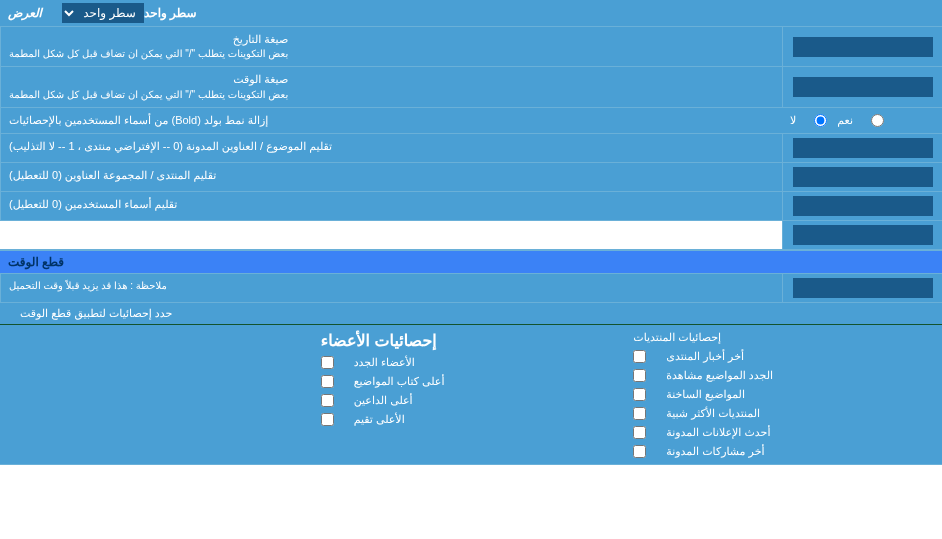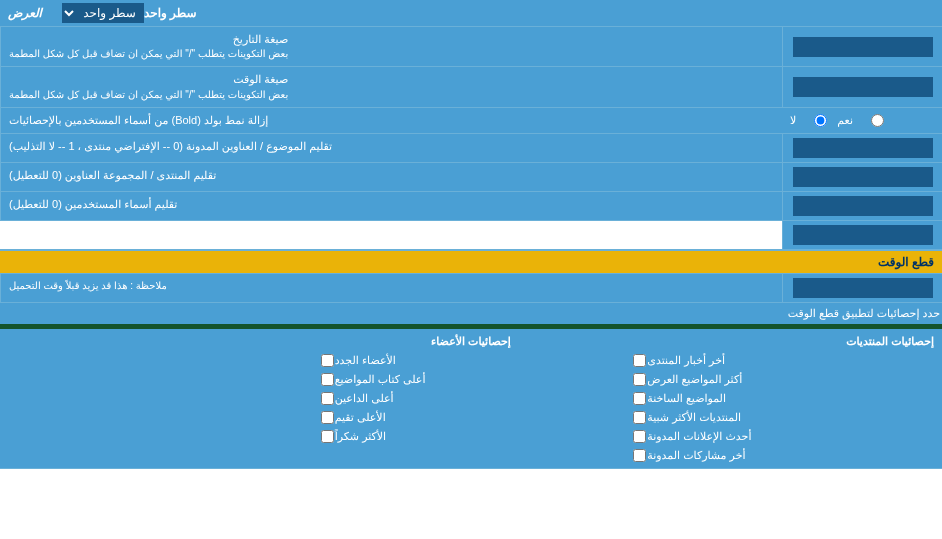--- a/index.html
+++ b/index.html
@@ -77,25 +77,25 @@
     }
 
     .header-row .header-label {
       color: #fff;
       font-weight: bold;
       font-size: 12px;
       margin-right: 6px;
     }
 
     .section-header {
-      background: #eab308;
+      background: #3b82f6;
       color: #003366;
       font-weight: bold;
       padding: 4px 8px;
-      text-align: right;
+      text-align: left;
       font-size: 12px;
       border-bottom: 1px solid #6ab0d8;
       border-top: 1px solid #6ab0d8;
     }
 
     .radio-cell {
       background: #4a9fd4;
       padding: 4px 8px;
       display: flex;
       align-items: center;
@@ -130,42 +130,42 @@
       flex: 1;
       display: flex;
       flex-direction: column;
       gap: 2px;
     }
 
     .checkbox-item {
       display: flex;
       align-items: center;
       justify-content: flex-end;
-      gap: 1px;
+      gap: 20px;
       padding: 2px 4px;
       background: #4a9fd4;
     }
 
     .checkbox-item label {
       color: #fff;
       font-size: 11px;
       cursor: pointer;
       white-space: nowrap;
     }
 
     .checkbox-item input[type="checkbox"] {
       cursor: pointer;
     }
 
     .limit-row {
       background: #4a9fd4;
       display: flex;
-      padding: 4px 2px;
-      justify-content: flex-start;
-      border-bottom: 5px solid #14532d;
+      padding: 4px 20px;
+      justify-content: flex-end;
+      border-bottom: 1px solid #14532d;
     }
 
     .limit-row span {
       color: #fff;
       font-size: 11px;
     }
   </style>
 </head>
 <body>
 
@@ -267,27 +267,27 @@
   </div>
 </div>
 
 <div class="limit-row">
   <span>حدد إحصائيات لتطبيق قطع الوقت</span>
 </div>
 
 <div class="checkboxes-container">
 
   <div class="checkbox-col">
-    <div style="color:#fff; font-weight:bold; font-size:11px; text-align:right; padding: 2px 4px;">إحصائيات المنتديات</div>
+    <div style="color:#fff; font-weight:normal; font-size:11px; text-align:left; padding: 2px 4px;">إحصائيات المنتديات</div>
     <div class="checkbox-item">
       <label><span>أخر أخبار المنتدى</span></label>
       <input type="checkbox" style="">
     </div>
     <div class="checkbox-item">
-      <label><span>أكثر المواضيع العرض</span></label>
+      <label><span>الجدد المواضيع مشاهدة</span></label>
       <input type="checkbox" style="">
     </div>
     <div class="checkbox-item">
       <label><span>المواضيع الساخنة</span></label>
       <input type="checkbox" style="">
     </div>
     <div class="checkbox-item">
       <label><span>المنتديات الأكثر شبية</span></label>
       <input type="checkbox" style="">
     </div>
@@ -295,38 +295,34 @@
       <label><span>أحدث الإعلانات المدونة</span></label>
       <input type="checkbox" style="">
     </div>
     <div class="checkbox-item">
       <label><span>أخر مشاركات المدونة</span></label>
       <input type="checkbox" style="">
     </div>
   </div>
 
   <div class="checkbox-col">
-    <div style="color:#fff; font-weight:bold; font-size:11px; text-align:center; padding: 2px 4px;">إحصائيات الأعضاء</div>
+    <div style="color:#fff; font-weight:bold; font-size:16px; text-align:left; padding: 2px 4px;">إحصائيات الأعضاء</div>
     <div class="checkbox-item">
       <label><span>الأعضاء الجدد</span></label>
       <input type="checkbox" style="">
     </div>
     <div class="checkbox-item">
       <label><span>أعلى كتاب المواضيع</span></label>
       <input type="checkbox" style="">
     </div>
     <div class="checkbox-item">
       <label><span>أعلى الداعين</span></label>
       <input type="checkbox" style="">
     </div>
     <div class="checkbox-item">
       <label><span>الأعلى تقيم</span></label>
       <input type="checkbox" style="">
     </div>
-    <div class="checkbox-item">
-      <label><span>الأكثر شكراً</span></label>
-      <input type="checkbox" style="">
-    </div>
   </div>
 
   <div class="checkbox-col">
   </div>
 </div>
 
 </body></html>

